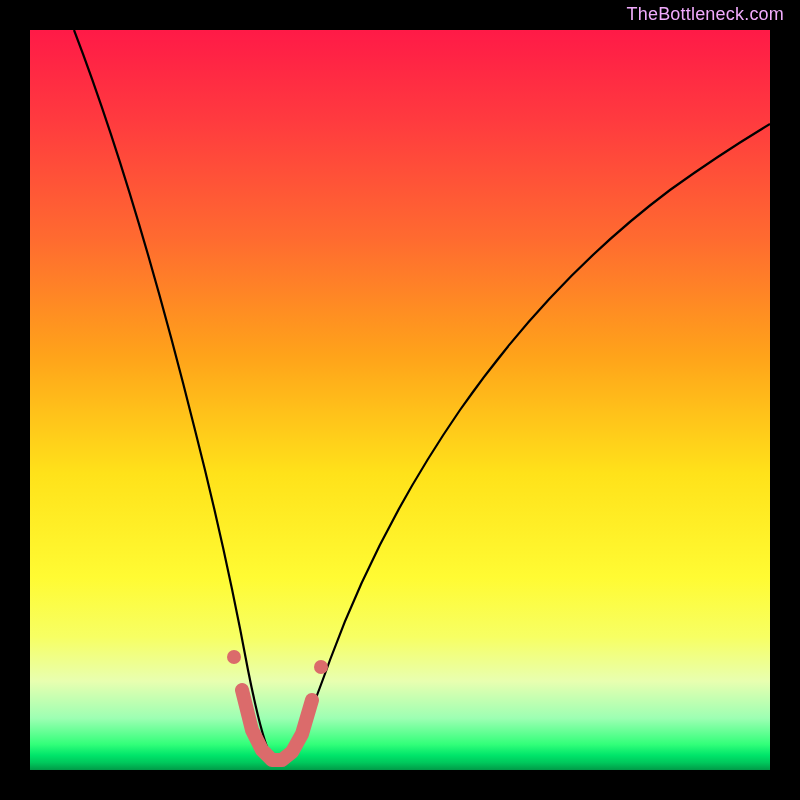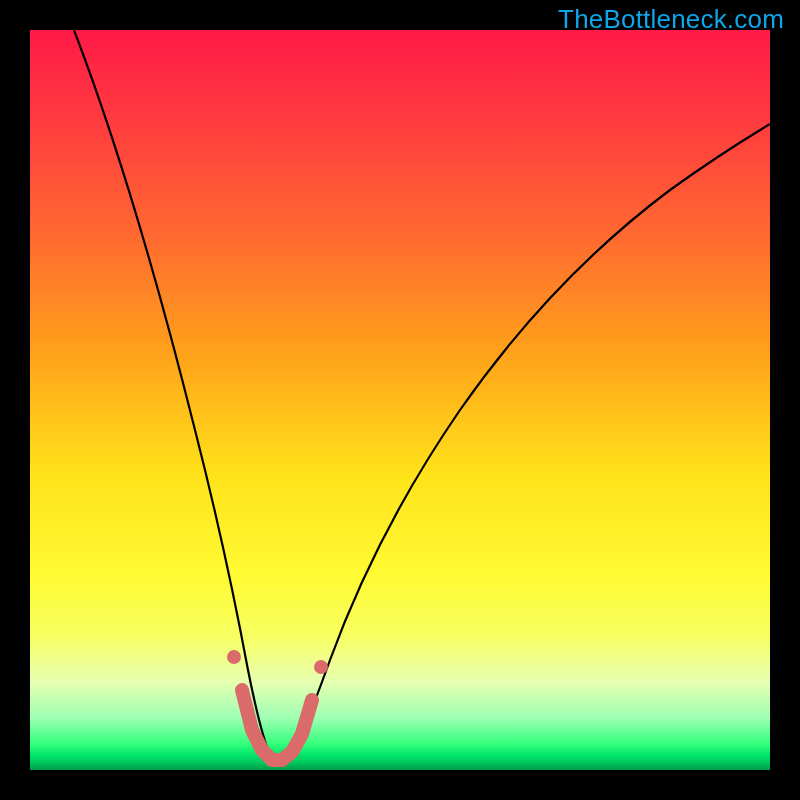--- a/index.html
+++ b/index.html
@@ -38,22 +38,22 @@
       #33ff7a 96.5%,
       #00e56a 98%,
       #00c85c 99%,
       #009a47 100%
     );
   }
   .watermark {
     position: absolute;
     top: 4px;
     right: 16px;
-    color: #0ea5e9;
-    font-size: 26px;
+    color: #f0abfc;
+    font-size: 18px;
     font-weight: 400;
     letter-spacing: 0.2px;
     user-select: none;
   }
   svg.curves {
     position: absolute;
     left: 0;
     top: 0;
     width: 740px;
     height: 740px;

